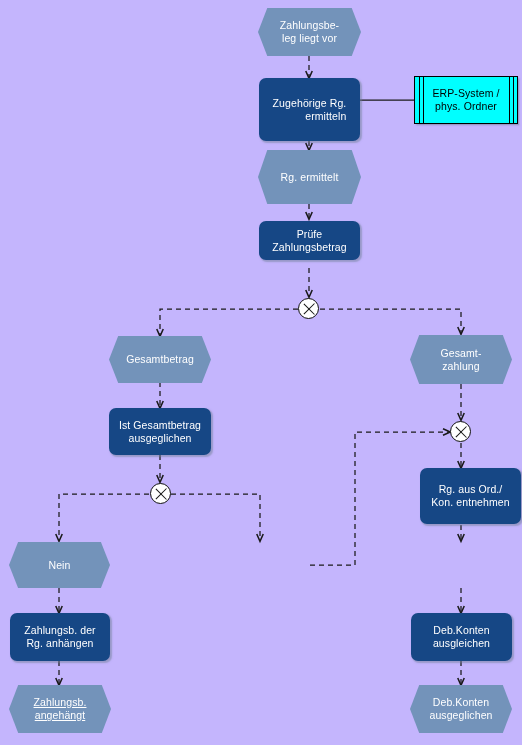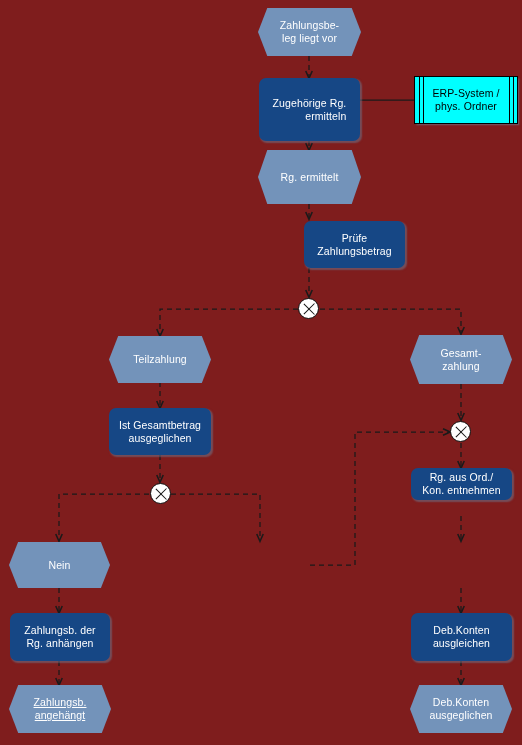--- a/index.html
+++ b/index.html
@@ -4,21 +4,21 @@
 <style>
   html, body {
     margin: 0;
     padding: 0;
     background: #ffffff;
   }
   #canvas {
     position: relative;
     width: 522px;
     height: 745px;
-    background: #7f1d1d;
+    background: #c4b5fd;
     font-family: "Liberation Sans", sans-serif;
     overflow: hidden;
   }
 
   
   .node {
     position: absolute;
     box-sizing: border-box;
     display: flex;
     align-items: center;
@@ -167,47 +167,47 @@
     <span class="bar l1"></span>
     <span class="bar l2"></span>
     <span class="bar r1"></span>
     <span class="bar r2"></span>
     <span class="sys-label">ERP-System /
 phys. Ordner</span>
   </div>
 
   <div class="node event" style="left:258px; top:150px; width:103px; height:54px;">Rg. ermittelt</div>
 
-  <div class="node func" style="left:259px; top:221px; width:101px; height:47px;margin-left:45px;">Prüfe
+  <div class="node func" style="left:259px; top:221px; width:101px; height:39px;">Prüfe
 Zahlungsbetrag</div>
 
   <div class="xor" style="left:298px; top:298px;"></div>
 
-  <div class="node event" style="left:109px; top:336px; width:102px; height:47px;">Teilzahlung</div>
+  <div class="node event" style="left:109px; top:336px; width:102px; height:47px;">Gesamtbetrag</div>
 
   <div class="node event" style="left:410px; top:335px; width:102px; height:49px;">Gesamt-
 zahlung</div>
 
   <div class="node func" style="left:109px; top:408px; width:102px; height:47px;">Ist Gesamtbetrag
 ausgeglichen</div>
 
   <div class="xor" style="left:150px; top:483px;"></div>
 
   <div class="xor" style="left:450px; top:421px;"></div>
 
   <div class="node event" style="left:9px; top:542px; width:101px; height:46px;text-align:right;">Nein</div>
 
 
   <div class="node func" style="left:10px; top:613px; width:100px; height:48px;">Zahlungsb. der
 Rg. anhängen</div>
 
   <div class="node event" style="left:9px; top:685px; width:102px; height:48px;text-decoration:underline;">Zahlungsb.
 angehängt</div>
 
-  <div class="node func" style="left:411px; top:468px; width:101px; height:32px;">Rg. aus Ord./
+  <div class="node func" style="left:420px; top:468px; width:101px; height:56px;">Rg. aus Ord./
 Kon. entnehmen</div>
 
 
   <div class="node func" style="left:411px; top:613px; width:101px; height:48px;">Deb.Konten
 ausgleichen</div>
 
   <div class="node event" style="left:410px; top:685px; width:102px; height:48px;">Deb.Konten
 ausgeglichen</div>
 
 </div>

